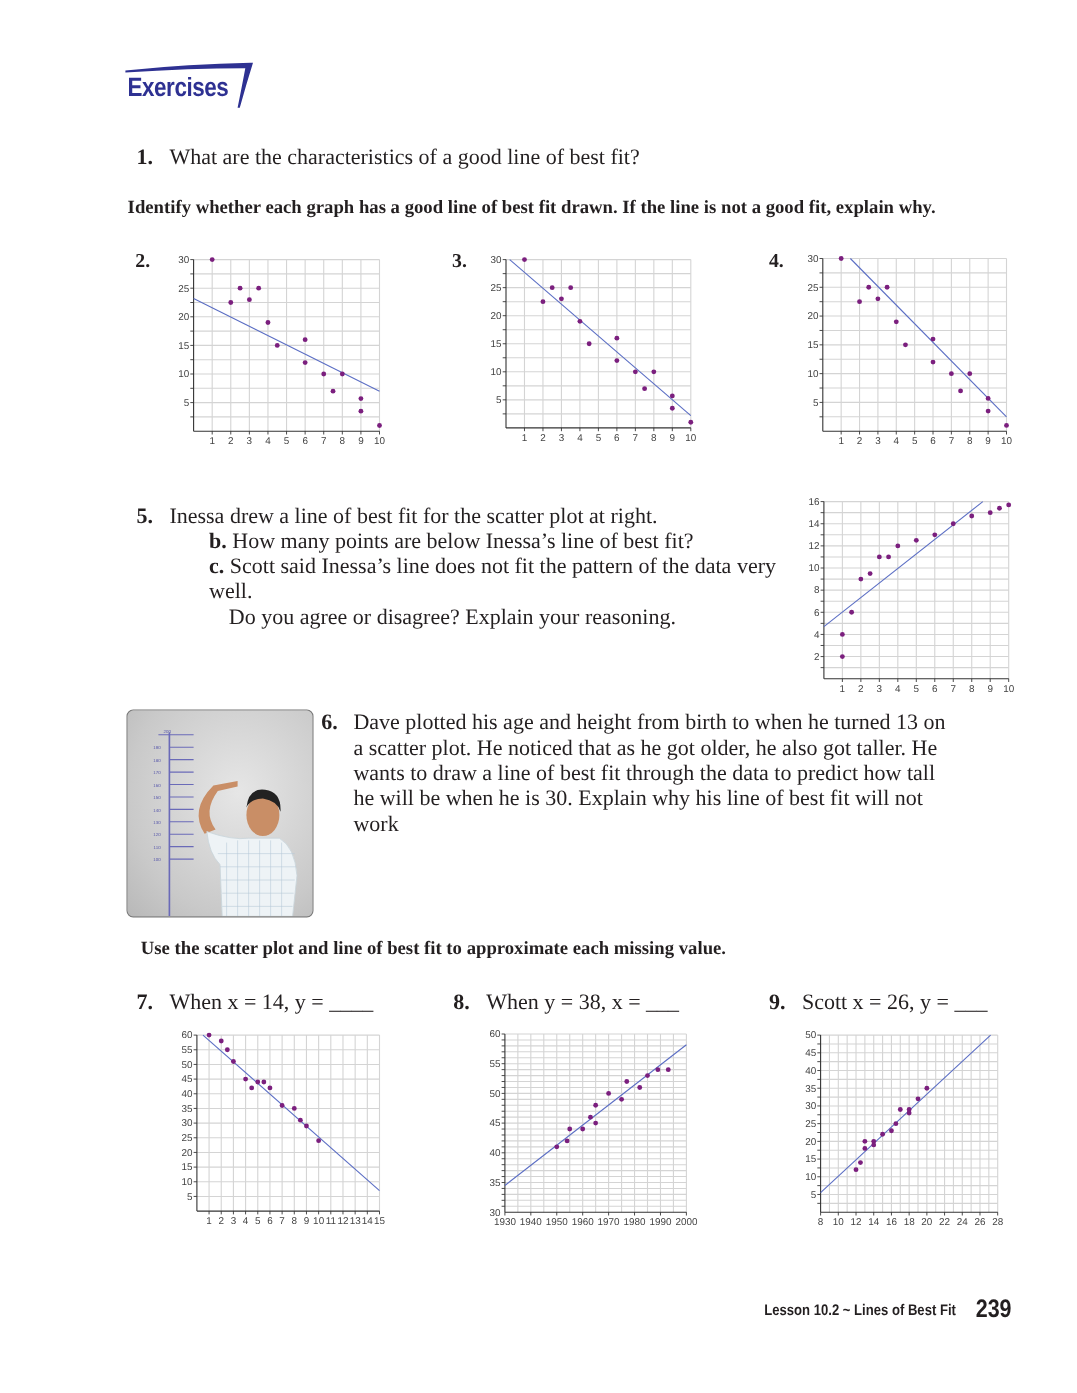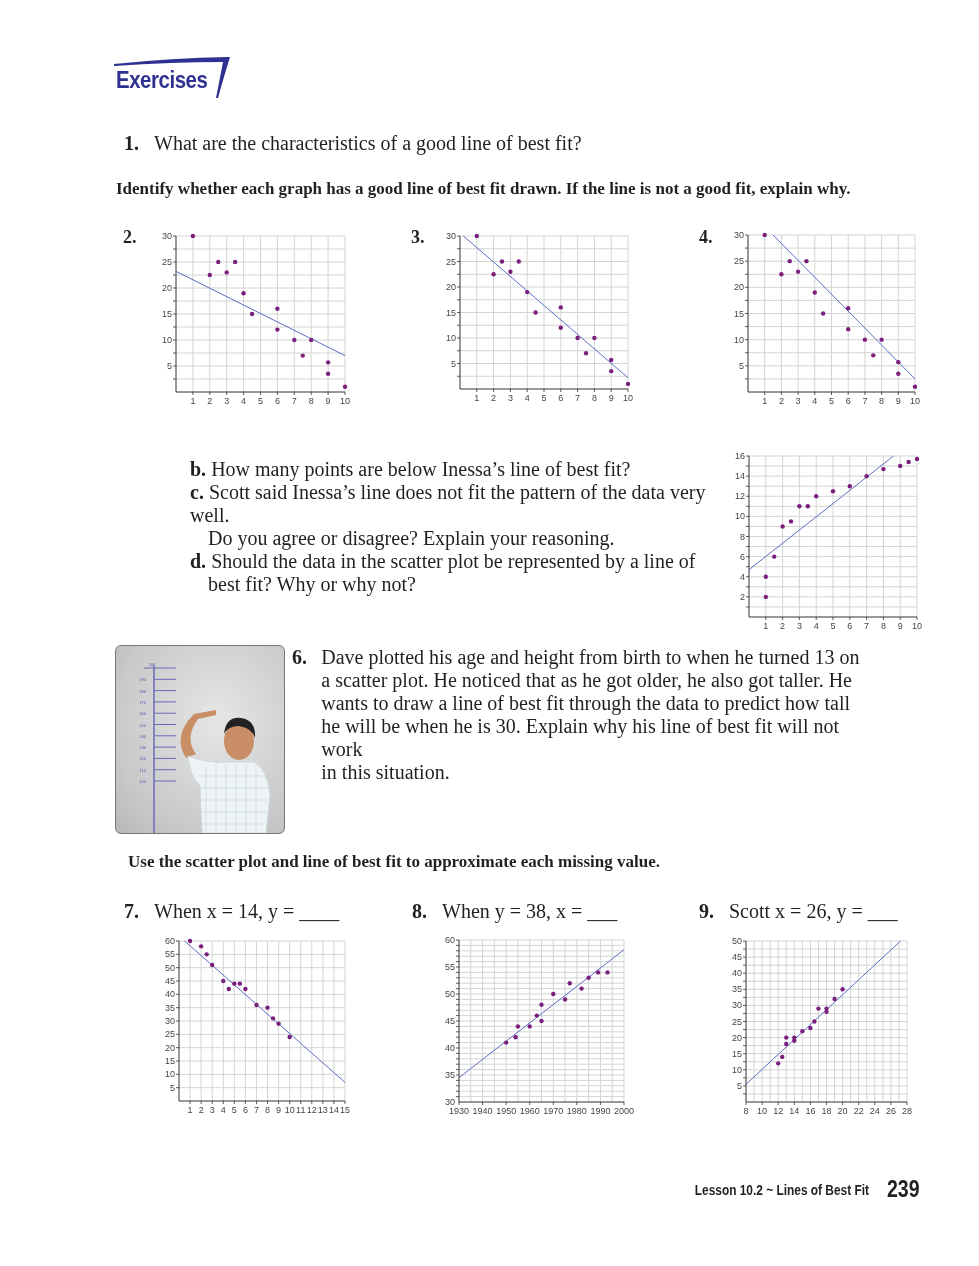--- a/index.html
+++ b/index.html
@@ -361,24 +361,24 @@
       <circle cx="111" cy="43.21875" r="2.2" fill="#7b1f7e"></circle>
       <circle cx="127.8" cy="38.1875" r="2.2" fill="#7b1f7e"></circle>
       <circle cx="144.6" cy="28.125" r="2.2" fill="#7b1f7e"></circle>
       <circle cx="161.4" cy="21.08125000000001" r="2.2" fill="#7b1f7e"></circle>
       <circle cx="178.20000000000002" cy="18.0625" r="2.2" fill="#7b1f7e"></circle>
       <circle cx="186.6" cy="14.037499999999994" r="2.2" fill="#7b1f7e"></circle>
       <circle cx="195" cy="11.018750000000011" r="2.2" fill="#7b1f7e"></circle>
     </svg></div>
 
 <div class="abs q" style="left:124px; top:458px; width:600px;">
+  <div><span class="qn">5.</span><span>Inessa drew a line of best fit for the scatter plot at right.</span></div>
   <div style="padding-left:66px;">
     <div><b>b.</b> <span>How many points are below Inessa’s line of best fit?</span></div>
     <div><b>c.</b> <span>Scott said Inessa’s line does not fit the pattern of the data very well.</span><br><span style="padding-left:18px;">Do you agree or disagree? Explain your reasoning.</span></div>
-    <div><b>d.</b> <span>Should the data in the scatter plot be represented by a line of</span><br><span style="padding-left:18px;">best fit? Why or why not?</span></div>
   </div>
 </div>
 
 <div class="abs photo">
   <svg width="168" height="187" viewBox="0 0 168 187" id="photo-svg">
     <line x1="38" y1="20" x2="38" y2="187" stroke="#6a6ab8" stroke-width="1.5"></line>
     <g id="ruler-ticks">
         <line x1="28" x2="60" y1="22" y2="22" stroke="#6a6ab8" stroke-width="1"></line>
         <text x="36" y="20" font-size="4" fill="#5555aa" text-anchor="middle" font-family="Liberation Sans, sans-serif">200</text>
         <line x1="38" x2="60" y1="33.3" y2="33.3" stroke="#6a6ab8" stroke-width="1"></line>
@@ -426,21 +426,20 @@
 </div>
 
 <div class="abs q" style="left:292px; top:646px; width:580px;">
   <div style="display:flex;">
     <span class="qn">6.</span>
     <div>
       <div>Dave plotted his age and height from birth to when he turned 13 on</div>
       <div>a scatter plot. He noticed that as he got older, he also got taller. He</div>
       <div>wants to draw a line of best fit through the data to predict how tall</div>
       <div>he will be when he is 30. Explain why his line of best fit will not work</div>
-      <div>in this situation.</div>
     </div>
   </div>
 </div>
 
 <div class="abs bold-instr" style="left:128px; top:852px;">Use the scatter plot and line of best fit to approximate each missing value.</div>
 
 <div class="abs q" style="left:124px; top:900px;">
   <span class="qn">7.</span><span>When x = 14, y = ____</span>
 </div>
 <div class="abs q" style="left:412px; top:900px;">

